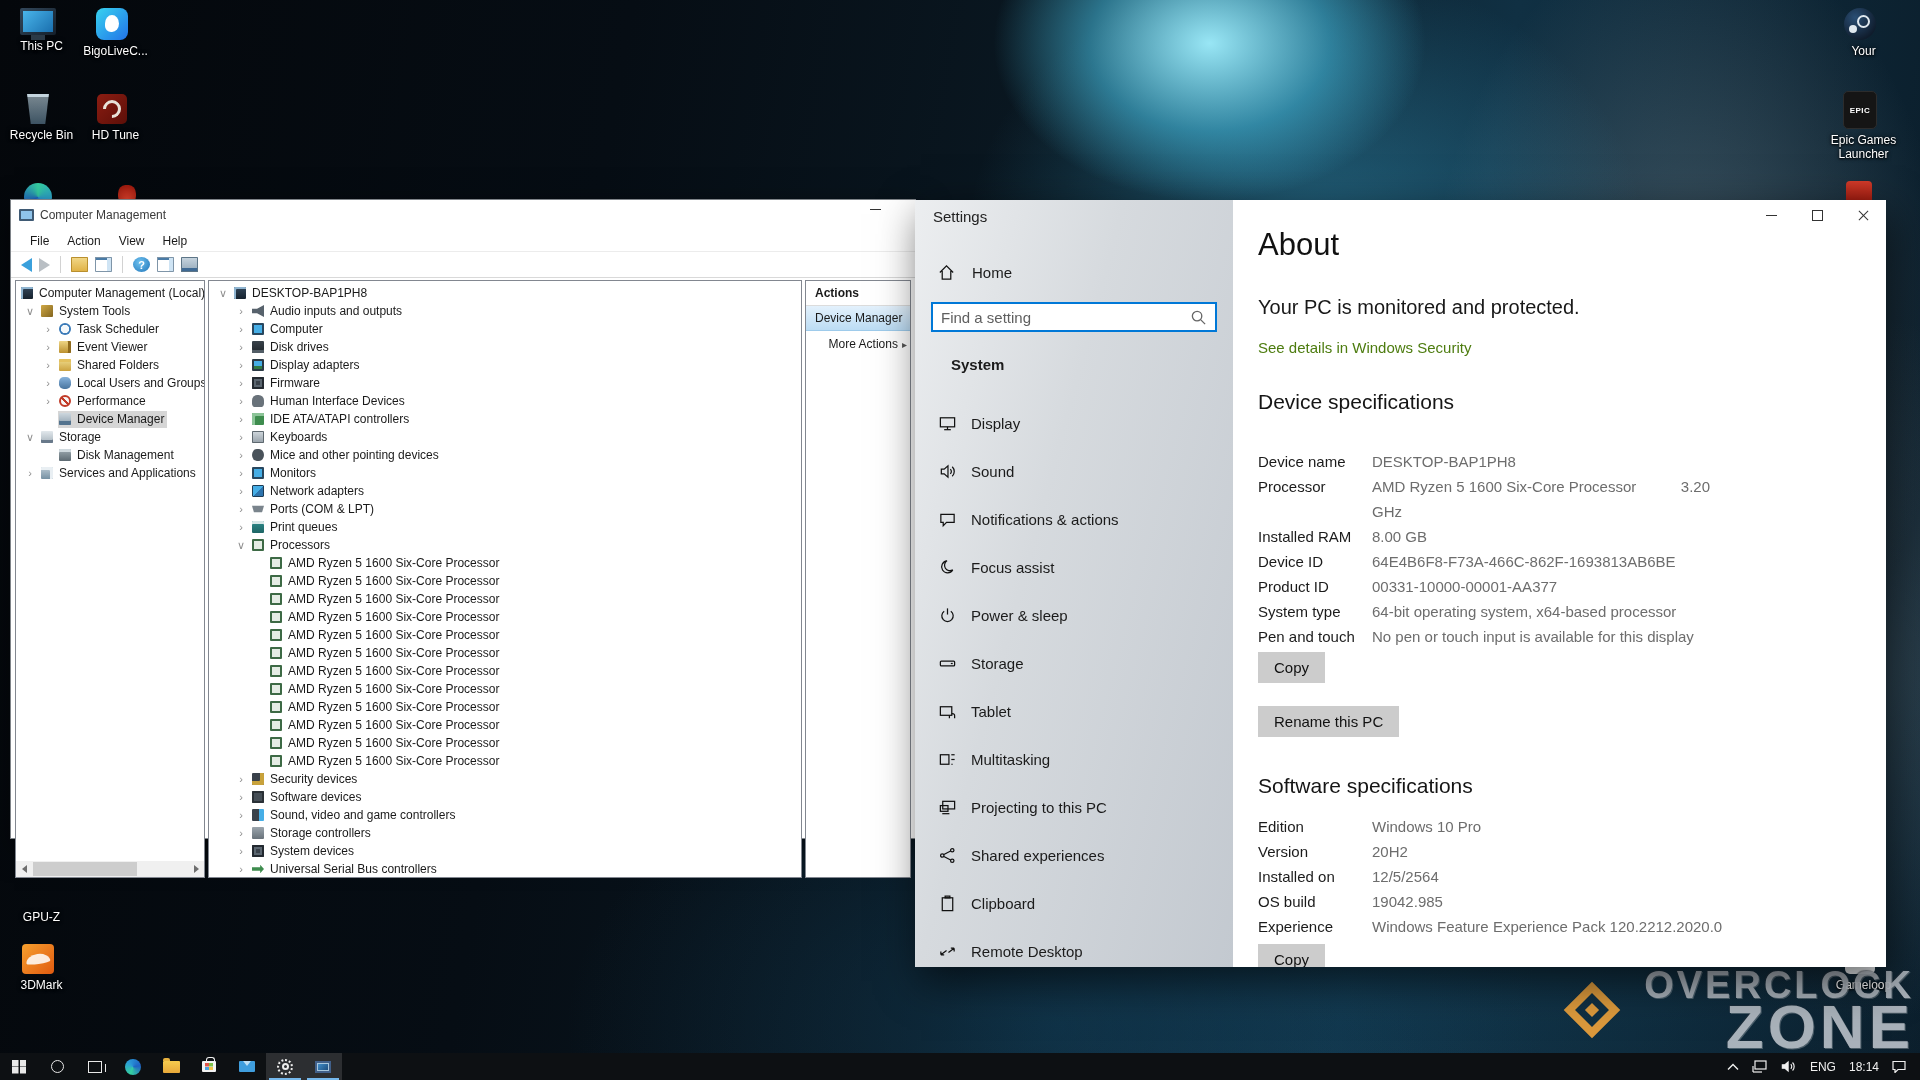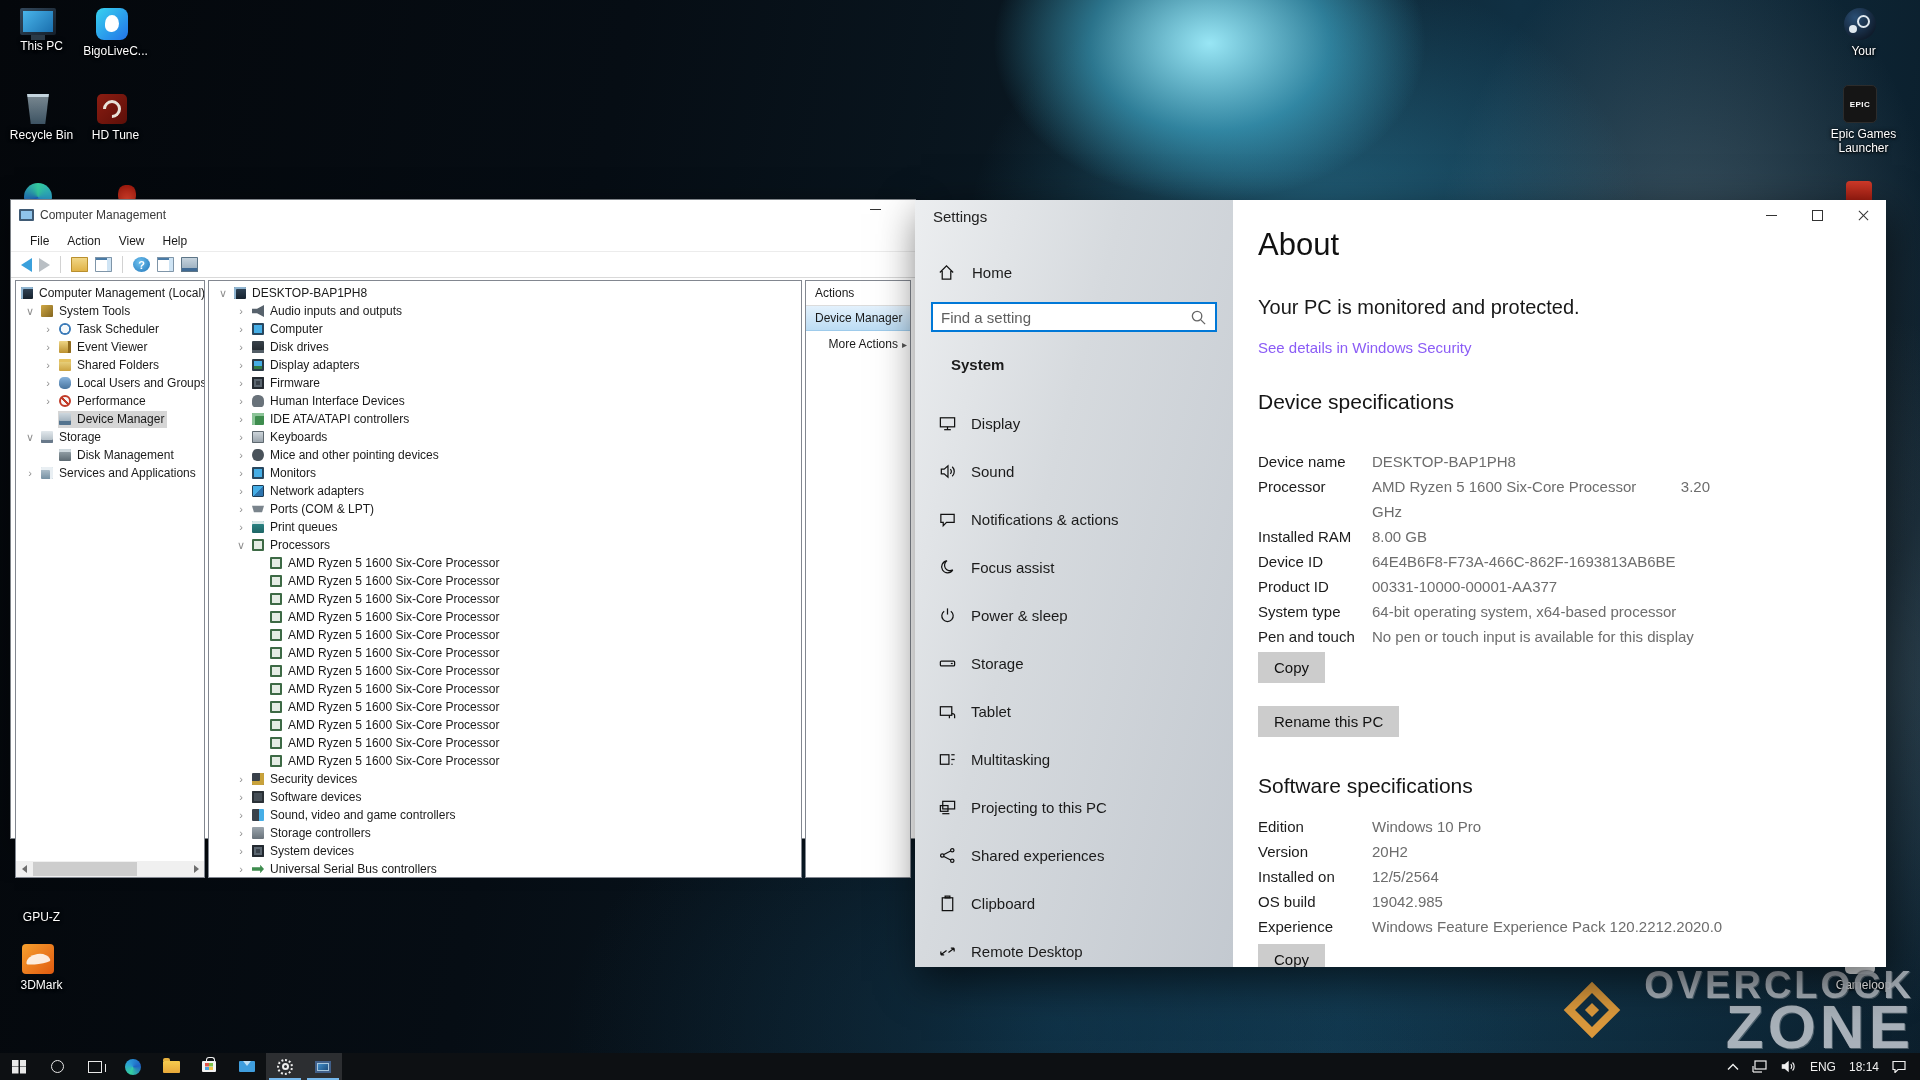--- a/index.html
+++ b/index.html
@@ -107,21 +107,21 @@
   .ic-soft { background:#454e56; box-shadow:inset 0 0 0 2px #2a3036; }
   .ic-sound { background:linear-gradient(90deg,#39414a 55%,#46aee6 55%); }
   .ic-stor { background:linear-gradient(#9ba5ad,#68727a); }
   .ic-usb { background:#3e8c4e; clip-path:polygon(0 36%,68% 36%,68% 14%,100% 50%,68% 86%,68% 64%,0 64%); border-radius:0; }
   .hscroll { position:absolute; left:0; right:0; bottom:0; height:16px; background:#f0f0f0; display:flex; align-items:center; }
   .hs-btn { width:16px; height:16px; display:flex; align-items:center; justify-content:center; }
   .hs-left::before { content:""; border-right:5px solid #6e6e6e; border-top:4px solid transparent; border-bottom:4px solid transparent; }
   .hs-right { position:absolute; right:0; }
   .hs-right::before { content:""; border-left:5px solid #6e6e6e; border-top:4px solid transparent; border-bottom:4px solid transparent; }
   .hs-thumb { position:absolute; left:17px; width:104px; top:1px; height:14px; background:#cdcdcd; }
-  .act-header { height:25px; line-height:25px; font-weight:normal; padding-left:9px; border-bottom:1px solid #dcdcdc; }
+  .act-header { height:25px; line-height:25px; font-weight:bold; padding-left:9px; border-bottom:1px solid #dcdcdc; }
   .act-sel { height:25px; display:flex; align-items:center; padding-left:9px; background:linear-gradient(#e3f1fc,#bcdcf4); border-bottom:1px solid #9ecbeb; }
   .act-more { height:26px; display:flex; align-items:center; justify-content:flex-end; padding-right:3px; gap:4px; }
   .act-more-arrow { color:#555; font-size:10px; }
 
   
   #setwin { position:absolute; left:915px; top:200px; width:971px; height:767px; background:#fff; box-shadow:6px 14px 40px rgba(0,0,0,.6); z-index:20; overflow:hidden; color:#1b1b1b; }
   #set-side { position:absolute; left:0; top:0; bottom:0; width:318px; background:linear-gradient(105deg,#eceef0 0%,#d6dade 40%,#c3c9d0 100%); }
   .set-title { position:absolute; left:18px; top:8px; font-size:15px; color:#222; }
   .home-row { position:absolute; left:8px; top:54px; width:300px; height:36px; display:flex; align-items:center; padding-left:14px; gap:16px; font-size:15px; }
   .search-box { position:absolute; left:16px; top:102px; width:286px; height:30px; background:#fff; border:2px solid #0078d7; display:flex; align-items:center; padding:0 8px; }
@@ -134,21 +134,21 @@
   #set-content { position:absolute; left:318px; top:0; right:0; bottom:0; background:#fff; }
   .winctl { position:absolute; top:0; right:0; display:flex; z-index:5; }
   .wc-btn { width:46px; height:30px; display:flex; align-items:center; justify-content:center; position:relative; }
   .wc-min::before { content:""; width:11px; height:1px; background:#333; }
   .wc-max::before { content:""; width:9px; height:9px; border:1px solid #333; }
   .wc-close::before, .wc-close::after { content:""; position:absolute; width:13px; height:1px; background:#333; }
   .wc-close::before { transform:rotate(45deg); } .wc-close::after { transform:rotate(-45deg); }
   .content-inner { position:absolute; left:25px; top:0; right:0; bottom:0; }
   .about-title { position:absolute; left:0; top:27px; font-size:31px; font-weight:normal; color:#111; }
   .sec-status { position:absolute; left:0; top:96px; font-size:20px; color:#181818; }
-  .sec-link { position:absolute; left:0; top:139px; font-size:15px; color:#8b5cf6; cursor:pointer; }
+  .sec-link { position:absolute; left:0; top:139px; font-size:15px; color:#4d7c0f; cursor:pointer; }
   .spec-h { position:absolute; left:0; font-size:21px; color:#151515; }
   .devspec-h { top:190px; } .winspec-h { top:574px; }
   .spec-list { position:absolute; left:0; width:560px; }
   #dev-specs { top:249px; } #win-specs { top:614px; }
   .spec-row { display:flex; line-height:25px; font-size:15px; }
   .spec-label { width:114px; flex:none; color:#1b1b1b; }
   .spec-value { width:360px; color:#6d6d6d; white-space:nowrap; }
   .spec-row.two-line .spec-value { white-space:normal; width:338px; }
   .spec-vr { float:right; }
   .spec-wrap { display:block; }
@@ -202,21 +202,21 @@
   </div>
   <div class="dicon" style="left:74px;top:94px">
     <div class="dart dt-hdtune"></div>
     <div class="dlabel">HD Tune</div>
   </div>
 
   <div class="dicon" style="left:1822px;top:8px">
     <div class="dart dt-steam"></div>
     <div class="dlabel">Your</div>
   </div>
-  <div class="dicon" style="left:1822px;top:85px">
+  <div class="dicon" style="left:1822px;top:91px">
     <div class="dart dt-epic">EPIC</div>
     <div class="dlabel">
       <span>Epic Games</span><br>
       <span>Launcher</span>
     </div>
   </div>
 
   <div class="dicon" style="left:0;top:906px">
     <div class="dlabel">GPU-Z</div>
   </div>

